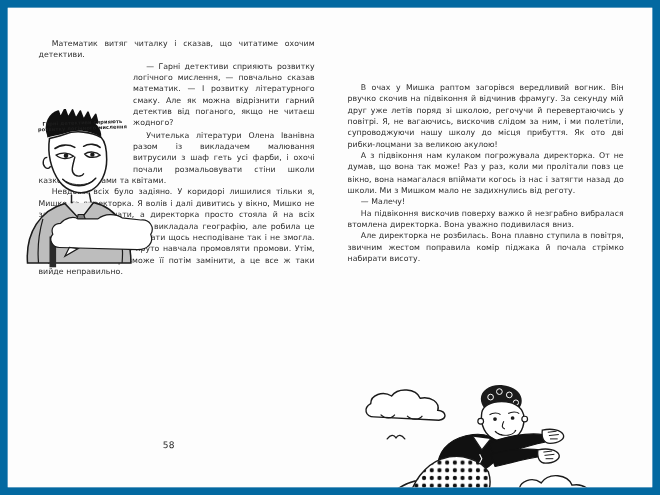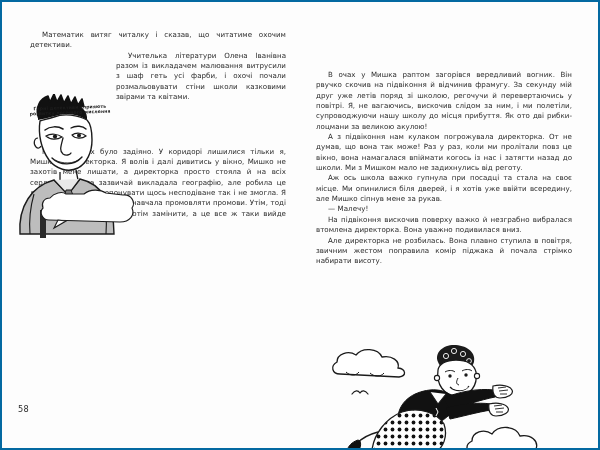--- a/index.html
+++ b/index.html
@@ -5,21 +5,21 @@
   html, body {
     margin: 0;
     padding: 0;
     background: #ffffff;
   }
   #page {
     position: relative;
     width: 600px;
     height: 450px;
     background: #ffffff;
-    border: 2px solid #0369a1;
+    border: 7px solid #0369a1;
     box-sizing: border-box;
     overflow: hidden;
     font-family: "DejaVu Sans", "Liberation Sans", sans-serif;
   }
 
   
   .spread {
     position: absolute;
     inset: 0;
     display: flex;
@@ -84,22 +84,23 @@
     width: 250px;
     height: 140px;
     z-index: 3;
     pointer-events: none;
   }
 
   
   .folio {
     position: absolute;
     bottom: 34px;
-    left: 16px;
+    left: 0;
     width: 100%;
+    text-align: center;
     font-size: 8.2px;
     color: #2b2b2b;
     letter-spacing: 0.4px;
   }
 
   
   .scan-tint {
     position: absolute;
     inset: 0;
     background: #fdfdfd;
@@ -115,20 +116,21 @@
   <div class="spread">
 
     <div class="page-panel page-left">
 
       <div class="text-col">
 
         <p class="para">Математик витяг читалку і сказав, що читатиме охочим детективи.</p>
 
         <div style="float:left;width:86px;height:96px;"></div>
 
+        <p class="para">— Гарні детективи сприяють розвитку логічного мислення, — повчально сказав математик. — І розвитку літературного смаку. Але як можна відрізнити гарний детектив від поганого, якщо не читаєш жодного?</p>
         <p class="para">Учителька літератури Олена Іванівна разом із викладачем малювання витрусили з шаф геть усі фарби, і охочі почали розмальовувати стіни школи казковими звірами та квітами.</p>
 
         <div style="clear:both;"></div>
 
         <p class="para">Невдовзі всіх було задіяно. У коридорі лишилися тільки я, Мишко та директорка. Я волів і далі дивитись у вікно, Мишко не захотів мене лишати, а директорка просто стояла й на всіх сердилась. Вона зазвичай викладала географію, але робила це дуже нудно, а запропонувати щось несподіване так і не змогла. Я подумав, що вона б круто навчала промовляти промови. Утім, тоді кожен школяр зможе її потім замінити, а це все ж таки вийде неправильно.</p>
       </div>
 
       <div class="illus-teacher">
         <svg viewBox="0 0 132 148" width="132" height="148" xmlns="http://www.w3.org/2000/svg">
 
@@ -177,21 +179,20 @@
       <div class="bubble-text">Гарні детективи сприяють розвитку логічного мислення</div>
 
       <div class="folio">58</div>
     </div>
 
     <div class="page-panel page-right">
 
       <div class="text-col">
         <p class="para">В очах у Мишка раптом загорівся вередливий вогник. Він рвучко скочив на підвіконня й відчинив фрамугу. За секунду мій друг уже летів поряд зі школою, регочучи й перевертаючись у повітрі. Я, не вагаючись, вискочив слідом за ним, і ми полетіли, супроводжуючи нашу школу до місця прибуття. Як ото дві рибки-лоцмани за великою акулою!</p>
         <p class="para">А з підвіконня нам кулаком погрожувала директорка. От не думав, що вона так може! Раз у раз, коли ми пролітали повз це вікно, вона намагалася впіймати когось із нас і затягти назад до школи. Ми з Мишком мало не задихнулись від реготу.</p>
-        <p class="para">Аж ось школа важко гупнула при посадці та стала на своє місце. Ми опинилися біля дверей, і я хотів уже ввійти всередину, але Мишко сіпнув мене за рукав.</p>
         <p class="para">— Малечу!</p>
         <p class="para">На підвіконня вискочив поверху важко й незграбно вибралася втомлена директорка. Вона уважно подивилася вниз.</p>
         <p class="para">Але директорка не розбилась. Вона плавно ступила в повітря, звичним жестом поправила комір піджака й почала стрімко набирати висоту.</p>
       </div>
 
       <div class="illus-flight">
         <svg viewBox="0 0 250 140" width="250" height="140" xmlns="http://www.w3.org/2000/svg">
 
           <g>
             <path d="M14 32 C6 32, 4 24, 11 20 C11 12, 22 8, 30 13 C36 5, 52 6, 56 15

